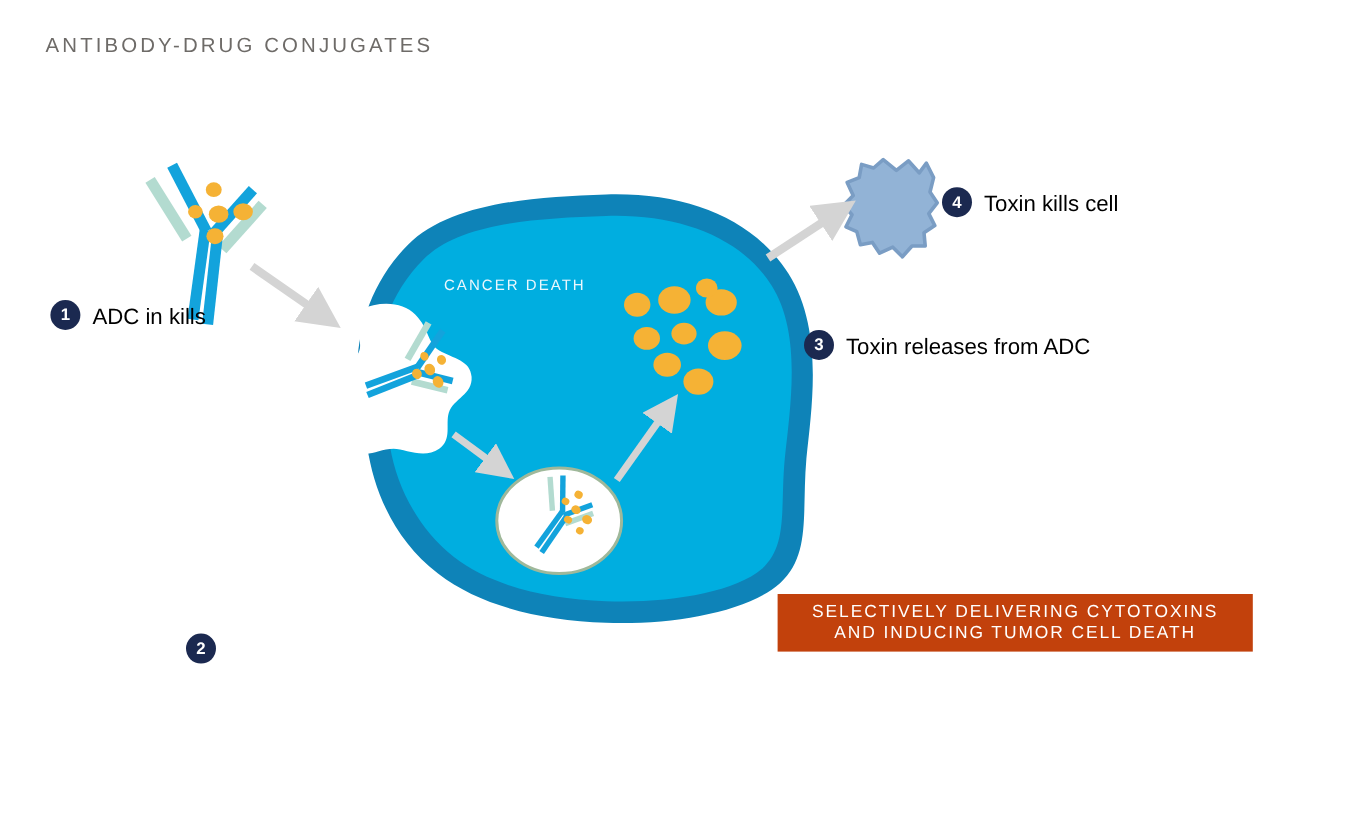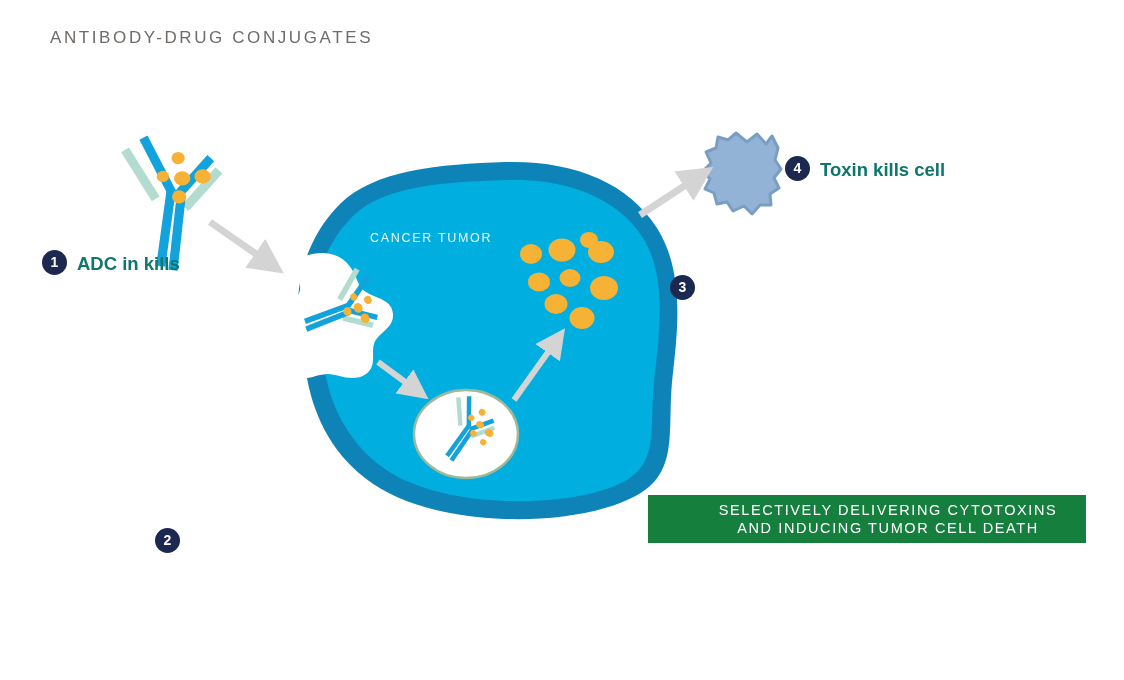--- a/index.html
+++ b/index.html
@@ -23,21 +23,20 @@
   #page-title {
     position: absolute;
     left: 38px;
     top: 28px;
     font-family: "Liberation Sans", sans-serif;
     font-size: 17px;
     font-weight: 400;
     letter-spacing: 2.6px;
     color: #6e6b68;
     white-space: nowrap;
-    margin-left: 12px;
   }
 
   
   #stage {
     position: absolute;
     left: 0;
     top: 0;
     width: 1124px;
     height: 680px;
   }
@@ -58,22 +57,22 @@
     color: #ffffff;
     font-size: 14px;
     font-weight: 700;
     line-height: 25px;
     text-align: center;
     font-family: "Liberation Sans", sans-serif;
   }
   .step-text {
     font-family: "Liberation Sans", sans-serif;
     font-size: 18.5px;
-    font-weight: 700;
-    color: #0f766e;
+    font-weight: 400;
+    color: #000000;
     line-height: 1.28;
     white-space: pre-line;
   }
 
   #label-1 { left: 42px; top: 250px; }
   #label-1 .step-text { padding-top: 2px; }
 
   #label-2 { left: 155px; top: 528px; }
   #label-2 .step-text { text-align: right; padding-top: 2px; }
 
@@ -95,25 +94,24 @@
     white-space: nowrap;
   }
 
   
   #tagline-box {
     position: absolute;
     left: 648px;
     top: 495px;
     width: 396px;
     height: 48px;
-    background: #15803d;
+    background: #c2410c;
     display: flex;
     align-items: center;
     justify-content: center;
-    padding-left: 42px;
   }
   #tagline-text {
     font-family: "Liberation Sans", sans-serif;
     font-size: 14.5px;
     letter-spacing: 1.6px;
     line-height: 1.25;
     color: #ffffff;
     text-align: center;
     white-space: pre-line;
   }
@@ -246,33 +244,34 @@
 
     <line x1="210" y1="222" x2="269" y2="263" stroke="#d4d4d4" stroke-width="7" marker-end="url(#arrowhead-grey)"></line>
 
     <line x1="378" y1="362" x2="416" y2="390" stroke="#d4d4d4" stroke-width="6" marker-end="url(#arrowhead-grey)"></line>
 
     <line x1="514" y1="400" x2="556" y2="341" stroke="#d4d4d4" stroke-width="6" marker-end="url(#arrowhead-grey)"></line>
 
     <line x1="640" y1="215" x2="698" y2="177" stroke="#d4d4d4" stroke-width="7" marker-end="url(#arrowhead-grey)"></line>
   </svg>
 
-  <div id="cancer-cell-caption">CANCER TUMOR</div>
+  <div id="cancer-cell-caption">CANCER DEATH</div>
 
   <div id="label-1" class="step-label">
     <div class="step-badge">1</div>
     <div class="step-text">ADC in kills</div>
   </div>
 
   <div id="label-2" class="step-label">
     <div class="step-badge">2</div>
   </div>
 
   <div id="label-3" class="step-label">
     <div class="step-badge">3</div>
+    <div class="step-text">Toxin releases from ADC</div>
   </div>
 
   <div id="label-4" class="step-label">
     <div class="step-badge">4</div>
     <div class="step-text">Toxin kills cell</div>
   </div>
 
   <div id="tagline-box">
     <div id="tagline-text">SELECTIVELY DELIVERING CYTOTOXINS
 AND INDUCING TUMOR CELL DEATH</div>

